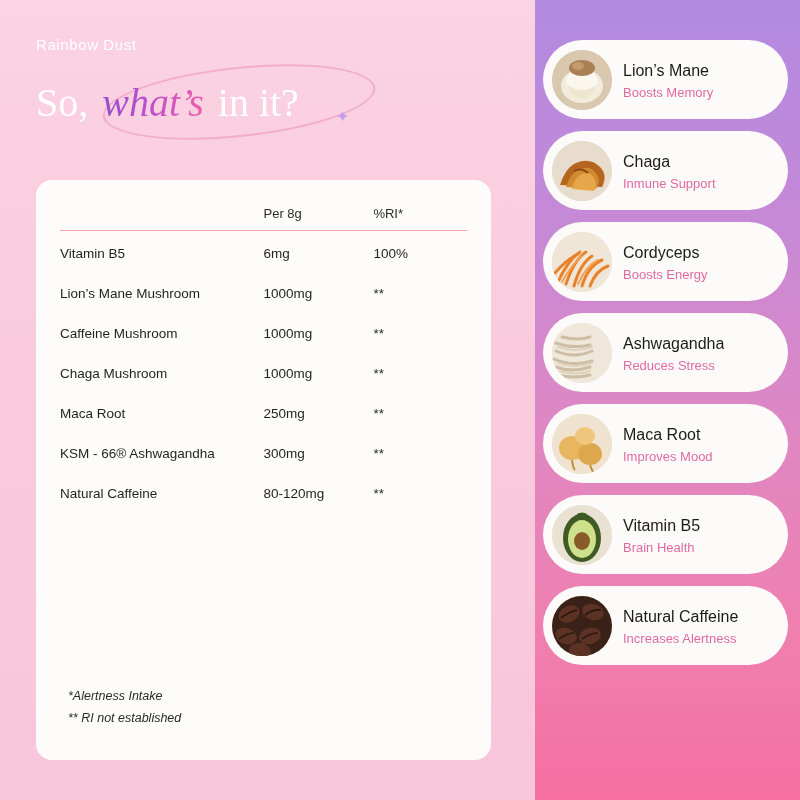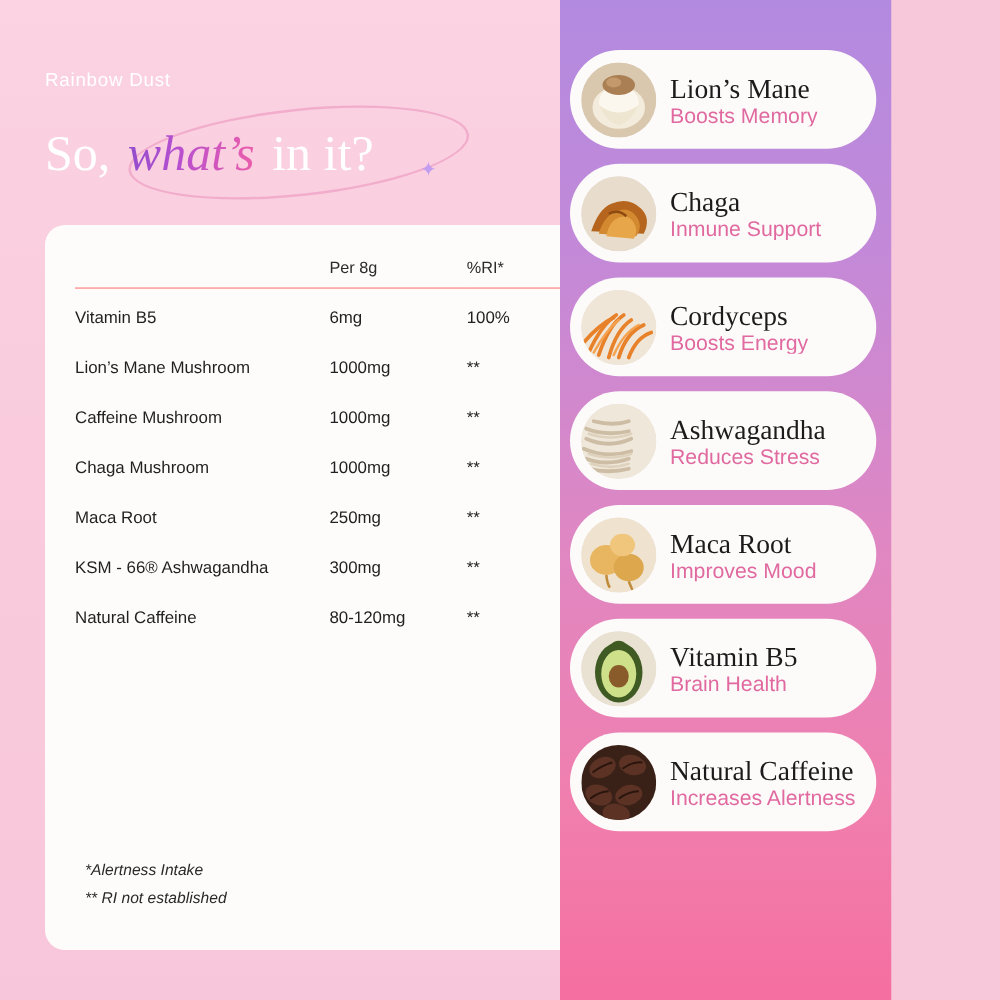--- a/index.html
+++ b/index.html
@@ -16,25 +16,25 @@
     position: relative;
     width: 800px;
     height: 800px;
     display: flex;
     background: #f7c8da;
   }
 
   
   .left-panel {
     position: relative;
-    width: 448px;
+    width: 535px;
     height: 800px;
     background: linear-gradient(180deg, #fbd3e2 0%, #f9cbdd 45%, #f8c6da 100%);
     box-sizing: border-box;
-    padding: 54px 36px 0 36px;
+    padding: 34px 36px 0 36px;
   }
   .brand {
     font-size: 15px;
     letter-spacing: 0.6px;
     color: #ffffff;
     font-family: "Liberation Sans", sans-serif;
     margin: 2px 0 8px 0;
   }
   .headline {
     position: relative;
@@ -159,28 +159,28 @@
     background: #e9e0d6;
   }
   .pill .thumb svg { display: block; width: 60px; height: 60px; }
   .pill .txt {
     display: flex;
     flex-direction: column;
     justify-content: center;
     overflow: hidden;
   }
   .pill .name {
-    font-family: Liberation Serif, serif;
-    font-size: 22px;
+    font-family: Liberation Sans, sans-serif;
+    font-size: 16px;
     line-height: 24px;
     color: #1c1a1a;
     white-space: nowrap;
   }
   .pill .sub {
-    font-size: 17px;
+    font-size: 13px;
     line-height: 16px;
     color: #e06aa0;
     white-space: nowrap;
     margin-top: 2px;
   }
 </style>
 </head>
 <body>
 
 <div class="page">

